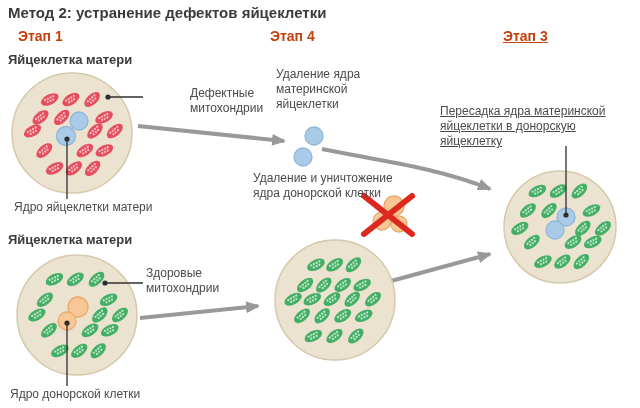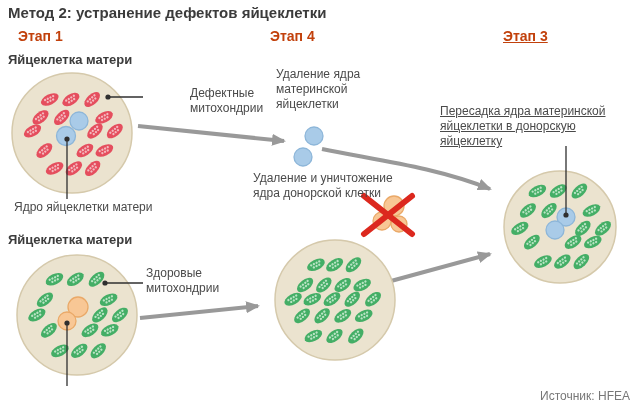--- a/index.html
+++ b/index.html
@@ -724,15 +724,15 @@
       </g>
     </svg>
 
   <div class="lbl lbl-bold lbl-mother-egg">Яйцеклетка матери</div>
   <div class="lbl lbl-defective">Дефектные митохондрии</div>
   <div class="lbl lbl-mother-nucleus">Ядро яйцеклетки матери</div>
   <div class="lbl lbl-removal-donor">Удаление и уничтожение ядра донорской клетки</div>
   <div class="lbl lbl-removal-mother">Удаление ядра материнской яйцеклетки</div>
   <div class="lbl lbl-bold lbl-donor-egg">Яйцеклетка матери</div>
   <div class="lbl lbl-healthy">Здоровые митохондрии</div>
+  <div class="lbl lbl-donor-nucleus">Ядро донорской клетки</div>
   <div class="lbl lbl-transplant">Пересадка ядра материнской яйцеклетки в донорскую яйцеклетку</div>
-  <div class="lbl lbl-source">Источник: HFEA</div>
 </div>
 
 </body></html>

